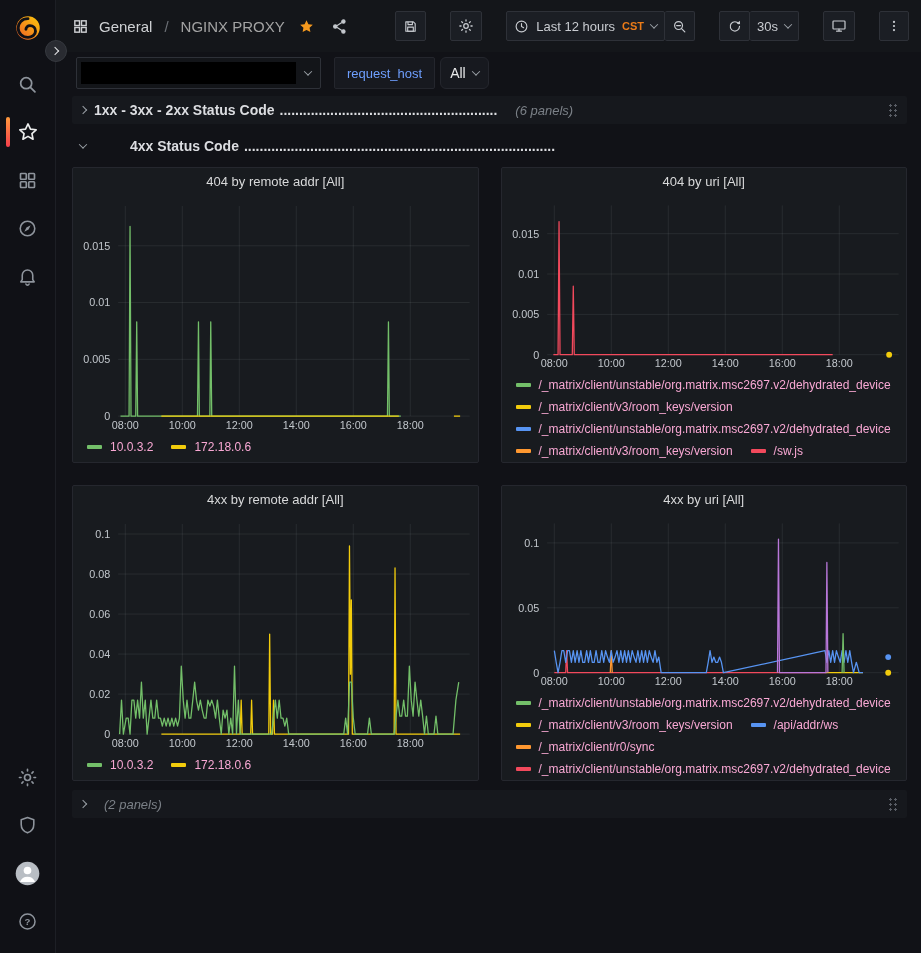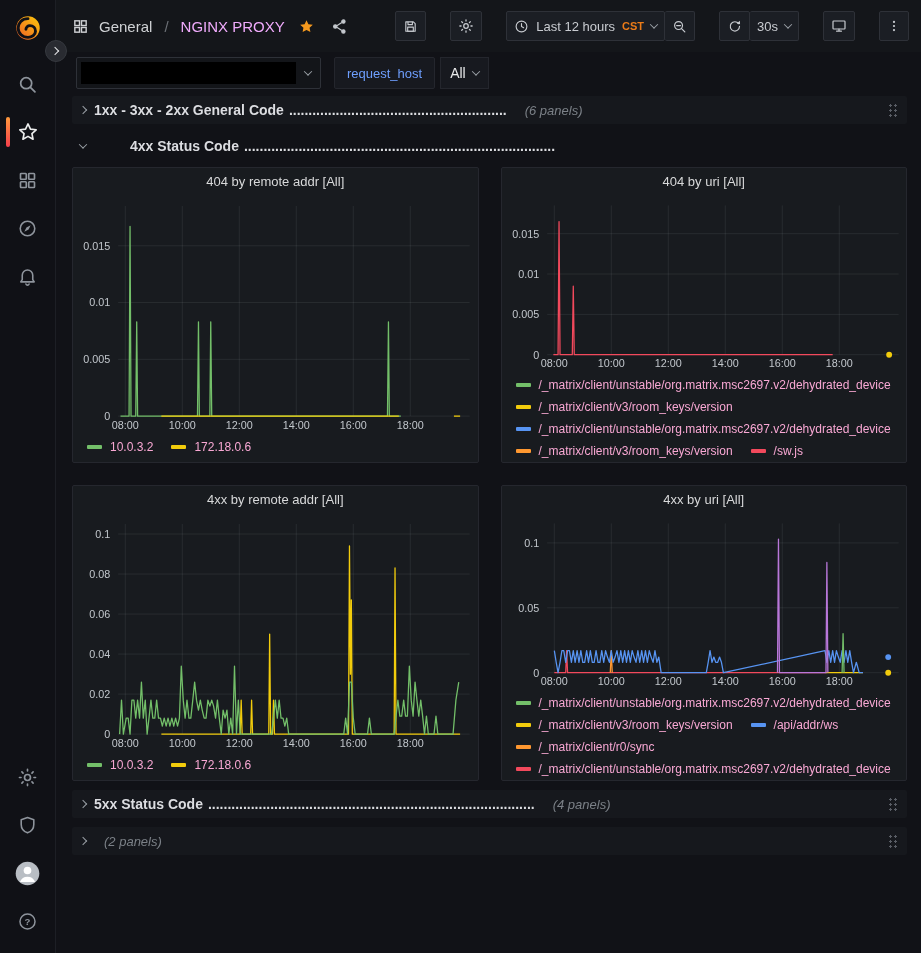--- a/index.html
+++ b/index.html
@@ -23,21 +23,21 @@
     border-radius:2px; background:linear-gradient(180deg,#ff9a3c,#f53e4c); }
   .side-spacer { flex:1; }
   .side-bottom { margin-bottom:8px; display:flex; flex-direction:column; align-items:center; }
 
   
   .topnav { position:absolute; left:56px; top:0; right:0; height:52px;
     background:#14161a; display:flex; align-items:center; padding:0 12px 0 16px; z-index:4; }
   .crumb { display:flex; align-items:flex-start; gap:10px; font-size:15px; }
   .crumb .sep { color:#6d7177; padding:0 2px; }
   .crumb .section { color:#cfd1d4; cursor:pointer; }
-  .crumb .title { color:#f0abfc; cursor:pointer; }
+  .crumb .title { color:#a3a3a3; cursor:pointer; }
   .icon-btn { background:none; border:none; color:#c4c8cd; cursor:pointer; display:flex; align-items:center; padding:0 3px; }
   .actions { margin-left:auto; display:flex; align-items:center; gap:24px; }
   .btn { height:30px; min-width:30px; display:flex; align-items:center; justify-content:center; gap:7px;
     padding:0 7px; background:#1b1e24; border:1px solid #2e3138; border-radius:2px;
     color:#c9ccd1; font-size:13px; cursor:pointer; font-family:inherit; }
   .btn-group { display:flex; }
   .btn-group .btn + .btn { border-left:0; }
   .tz { color:#eb7b18; font-size:11px; font-weight:700; }
   .chev { display:inline-block; width:6px; height:6px;
     border-right:1.6px solid #9aa0a6; border-bottom:1.6px solid #9aa0a6; }
@@ -55,21 +55,21 @@
     display:flex; align-items:center; padding:0 14px; z-index:3; }
   .var-label { height:32px; display:flex; align-items:center; padding:0 12px;
     background:#17191f; border:1px solid #24262d; border-radius:2px;
     color:#6e9fff; font-size:13px; font-weight:500; cursor:pointer; white-space:nowrap; }
   .value-box { width:245px; height:32px; margin-left:6px; position:relative;
     background:#131519; border:1px solid #2e3138; border-radius:2px; cursor:pointer; }
   .value-box .redact { position:absolute; left:4px; top:4px; bottom:4px; right:24px; background:#000; }
   .value-box .chev { position:absolute; right:9px; top:12px; }
   .gap13 { width:13px; } .gap5 { width:5px; }
   .all-box { height:32px; display:flex; align-items:center; gap:7px; padding:0 9px;
-    background:#17191f; border:1px solid #24262d; border-radius:0;
+    background:#17191f; border:1px solid #24262d; border-radius:6px;
     color:#e8e9ea; font-size:14px; cursor:pointer; }
 
   
   .main { position:absolute; left:56px; top:94px; right:0; bottom:0; padding:2px 14px 0 16px; overflow:hidden; }
   .row-head { height:28px; display:flex; align-items:center; padding:0 10px 0 8px;
     margin-bottom:9px; border-radius:2px; cursor:pointer; }
   .row-head.collapsed { background:#16181d; }
   .row-head.expanded { background:transparent; height:26px; margin-bottom:8px;gap:36px; }
   .row-title { font-size:14px; font-weight:700; color:#dcdde1; margin-left:8px; white-space:nowrap; overflow:hidden; }
   .row-title .dots { margin-left:5px; }
@@ -290,21 +290,21 @@
   <div class="all-box">
     <span>All</span>
     <span class="chev down"></span>
   </div>
 </div>
 
 <main class="main">
 
   <div class="row-head collapsed">
     <span class="chev right"></span>
-    <span class="row-title"><span>1xx - 3xx - 2xx General Code</span><span class="dots">........................................................</span></span>
+    <span class="row-title"><span>1xx - 3xx - 2xx Status Code</span><span class="dots">........................................................</span></span>
     <span class="row-count">(6 panels)</span>
     <span class="drag-dots"></span>
   </div>
 
   <div class="row-head expanded">
     <span class="chev down"></span>
     <span class="row-title"><span>4xx Status Code</span><span class="dots">................................................................................</span></span>
   </div>
 
   <div class="grid">
@@ -512,26 +512,20 @@
           <div class="legend-row">
             <span class="legend-item">
               <span class="swatch" style="background: rgb(242, 73, 92);"></span>
               <span>/_matrix/client/unstable/org.matrix.msc2697.v2/dehydrated_device</span>
             </span>
           </div>
         </div>
     </div>
   </div>
 
-  <div class="row-head collapsed">
-    <span class="chev right"></span>
-    <span class="row-title"><span>5xx Status Code</span><span class="dots">....................................................................................</span></span>
-    <span class="row-count">(4 panels)</span>
-    <span class="drag-dots"></span>
-  </div>
 
   <div class="row-head collapsed">
     <span class="chev right"></span>
     <span class="row-count">(2 panels)</span>
     <span class="drag-dots"></span>
   </div>
 
 </main>
 
 </body></html>

